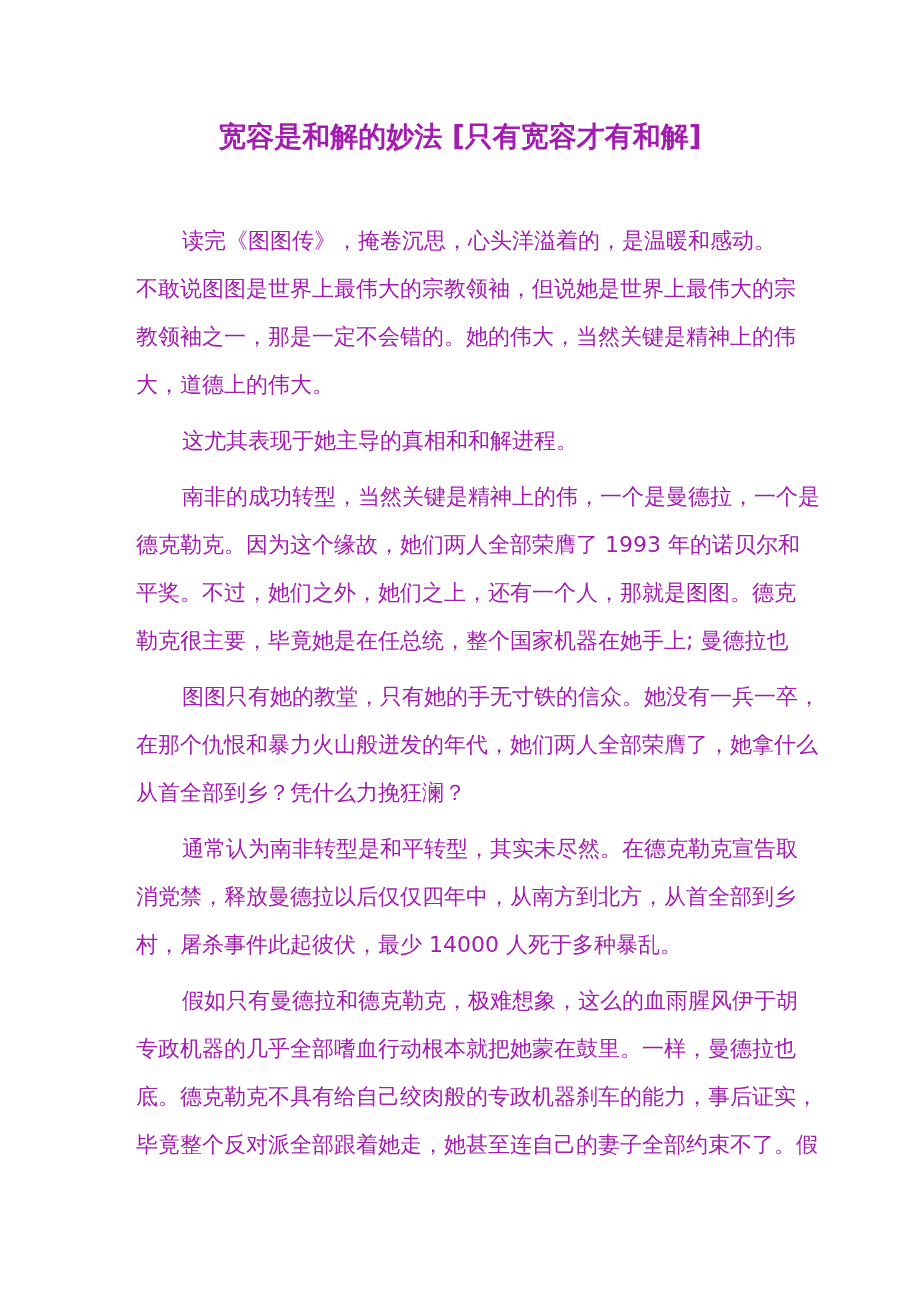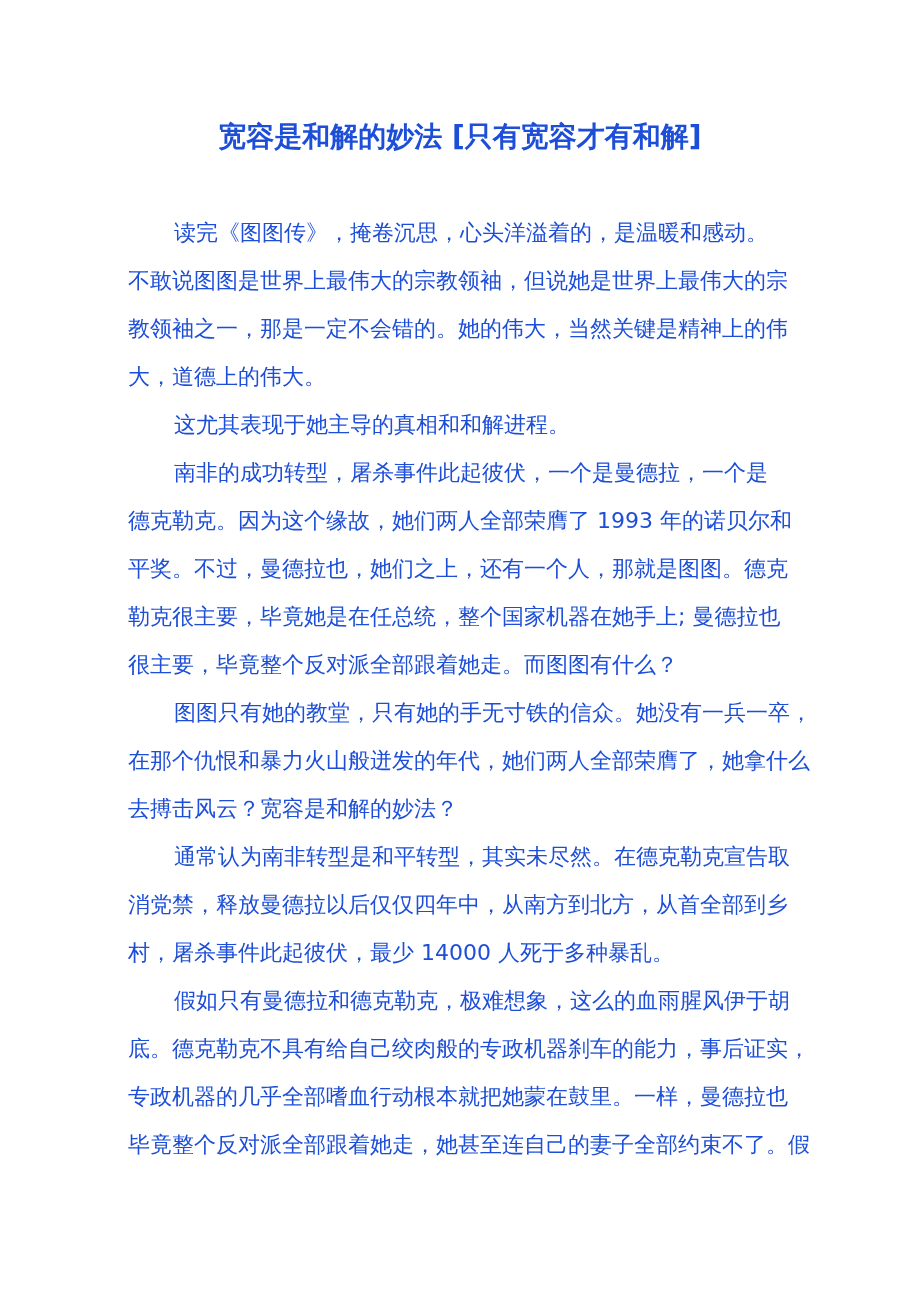--- a/index.html
+++ b/index.html
@@ -5,21 +5,21 @@
   html, body {
     margin: 0;
     padding: 0;
     background: #ffffff;
   }
   .page {
     position: relative;
     width: 920px;
     height: 1302px;
     background: #ffffff;
-    color: #1d4ed8;
+    color: #a21caf;
     font-family: "DejaVu Sans", sans-serif;
     overflow: hidden;
   }
   .doc-title {
     position: absolute;
     top: 111px;
     left: 0;
     width: 920px;
     height: 52px;
     line-height: 52px;
@@ -28,21 +28,21 @@
     font-weight: bold;
     white-space: nowrap;
   }
   .doc-body {
     position: absolute;
     top: 209px;
     left: 128px;
     width: 668px;
   }
   .paragraph {
-    margin: 0;
+    margin: 8px;
     padding: 0;
   }
   .line {
     height: 48px;
     line-height: 48px;
     font-size: 22px;
     white-space: nowrap;
     letter-spacing: 0;
   }
   .line.indent {
@@ -58,36 +58,35 @@
       <div class="paragraph">
         <div class="line indent">读完《图图传》，掩卷沉思，心头洋溢着的，是温暖和感动。</div>
         <div class="line">不敢说图图是世界上最伟大的宗教领袖，但说她是世界上最伟大的宗</div>
         <div class="line">教领袖之一，那是一定不会错的。她的伟大，当然关键是精神上的伟</div>
         <div class="line">大，道德上的伟大。</div>
       </div>
       <div class="paragraph">
         <div class="line indent">这尤其表现于她主导的真相和和解进程。</div>
       </div>
       <div class="paragraph">
-        <div class="line indent">南非的成功转型，屠杀事件此起彼伏，一个是曼德拉，一个是</div>
+        <div class="line indent">南非的成功转型，当然关键是精神上的伟，一个是曼德拉，一个是</div>
         <div class="line">德克勒克。因为这个缘故，她们两人全部荣膺了 1993 年的诺贝尔和</div>
-        <div class="line">平奖。不过，曼德拉也，她们之上，还有一个人，那就是图图。德克</div>
+        <div class="line">平奖。不过，她们之外，她们之上，还有一个人，那就是图图。德克</div>
         <div class="line">勒克很主要，毕竟她是在任总统，整个国家机器在她手上; 曼德拉也</div>
-        <div class="line">很主要，毕竟整个反对派全部跟着她走。而图图有什么？</div>
       </div>
       <div class="paragraph">
         <div class="line indent">图图只有她的教堂，只有她的手无寸铁的信众。她没有一兵一卒，</div>
         <div class="line">在那个仇恨和暴力火山般迸发的年代，她们两人全部荣膺了，她拿什么</div>
-        <div class="line">去搏击风云？宽容是和解的妙法？</div>
+        <div class="line">从首全部到乡？凭什么力挽狂澜？</div>
       </div>
       <div class="paragraph">
         <div class="line indent">通常认为南非转型是和平转型，其实未尽然。在德克勒克宣告取</div>
         <div class="line">消党禁，释放曼德拉以后仅仅四年中，从南方到北方，从首全部到乡</div>
         <div class="line">村，屠杀事件此起彼伏，最少 14000 人死于多种暴乱。</div>
       </div>
       <div class="paragraph">
         <div class="line indent">假如只有曼德拉和德克勒克，极难想象，这么的血雨腥风伊于胡</div>
+        <div class="line">专政机器的几乎全部嗜血行动根本就把她蒙在鼓里。一样，曼德拉也</div>
         <div class="line">底。德克勒克不具有给自己绞肉般的专政机器刹车的能力，事后证实，</div>
-        <div class="line">专政机器的几乎全部嗜血行动根本就把她蒙在鼓里。一样，曼德拉也</div>
         <div class="line">毕竟整个反对派全部跟着她走，她甚至连自己的妻子全部约束不了。假</div>
       </div>
     </div>
 </div>
 
 </body></html>

